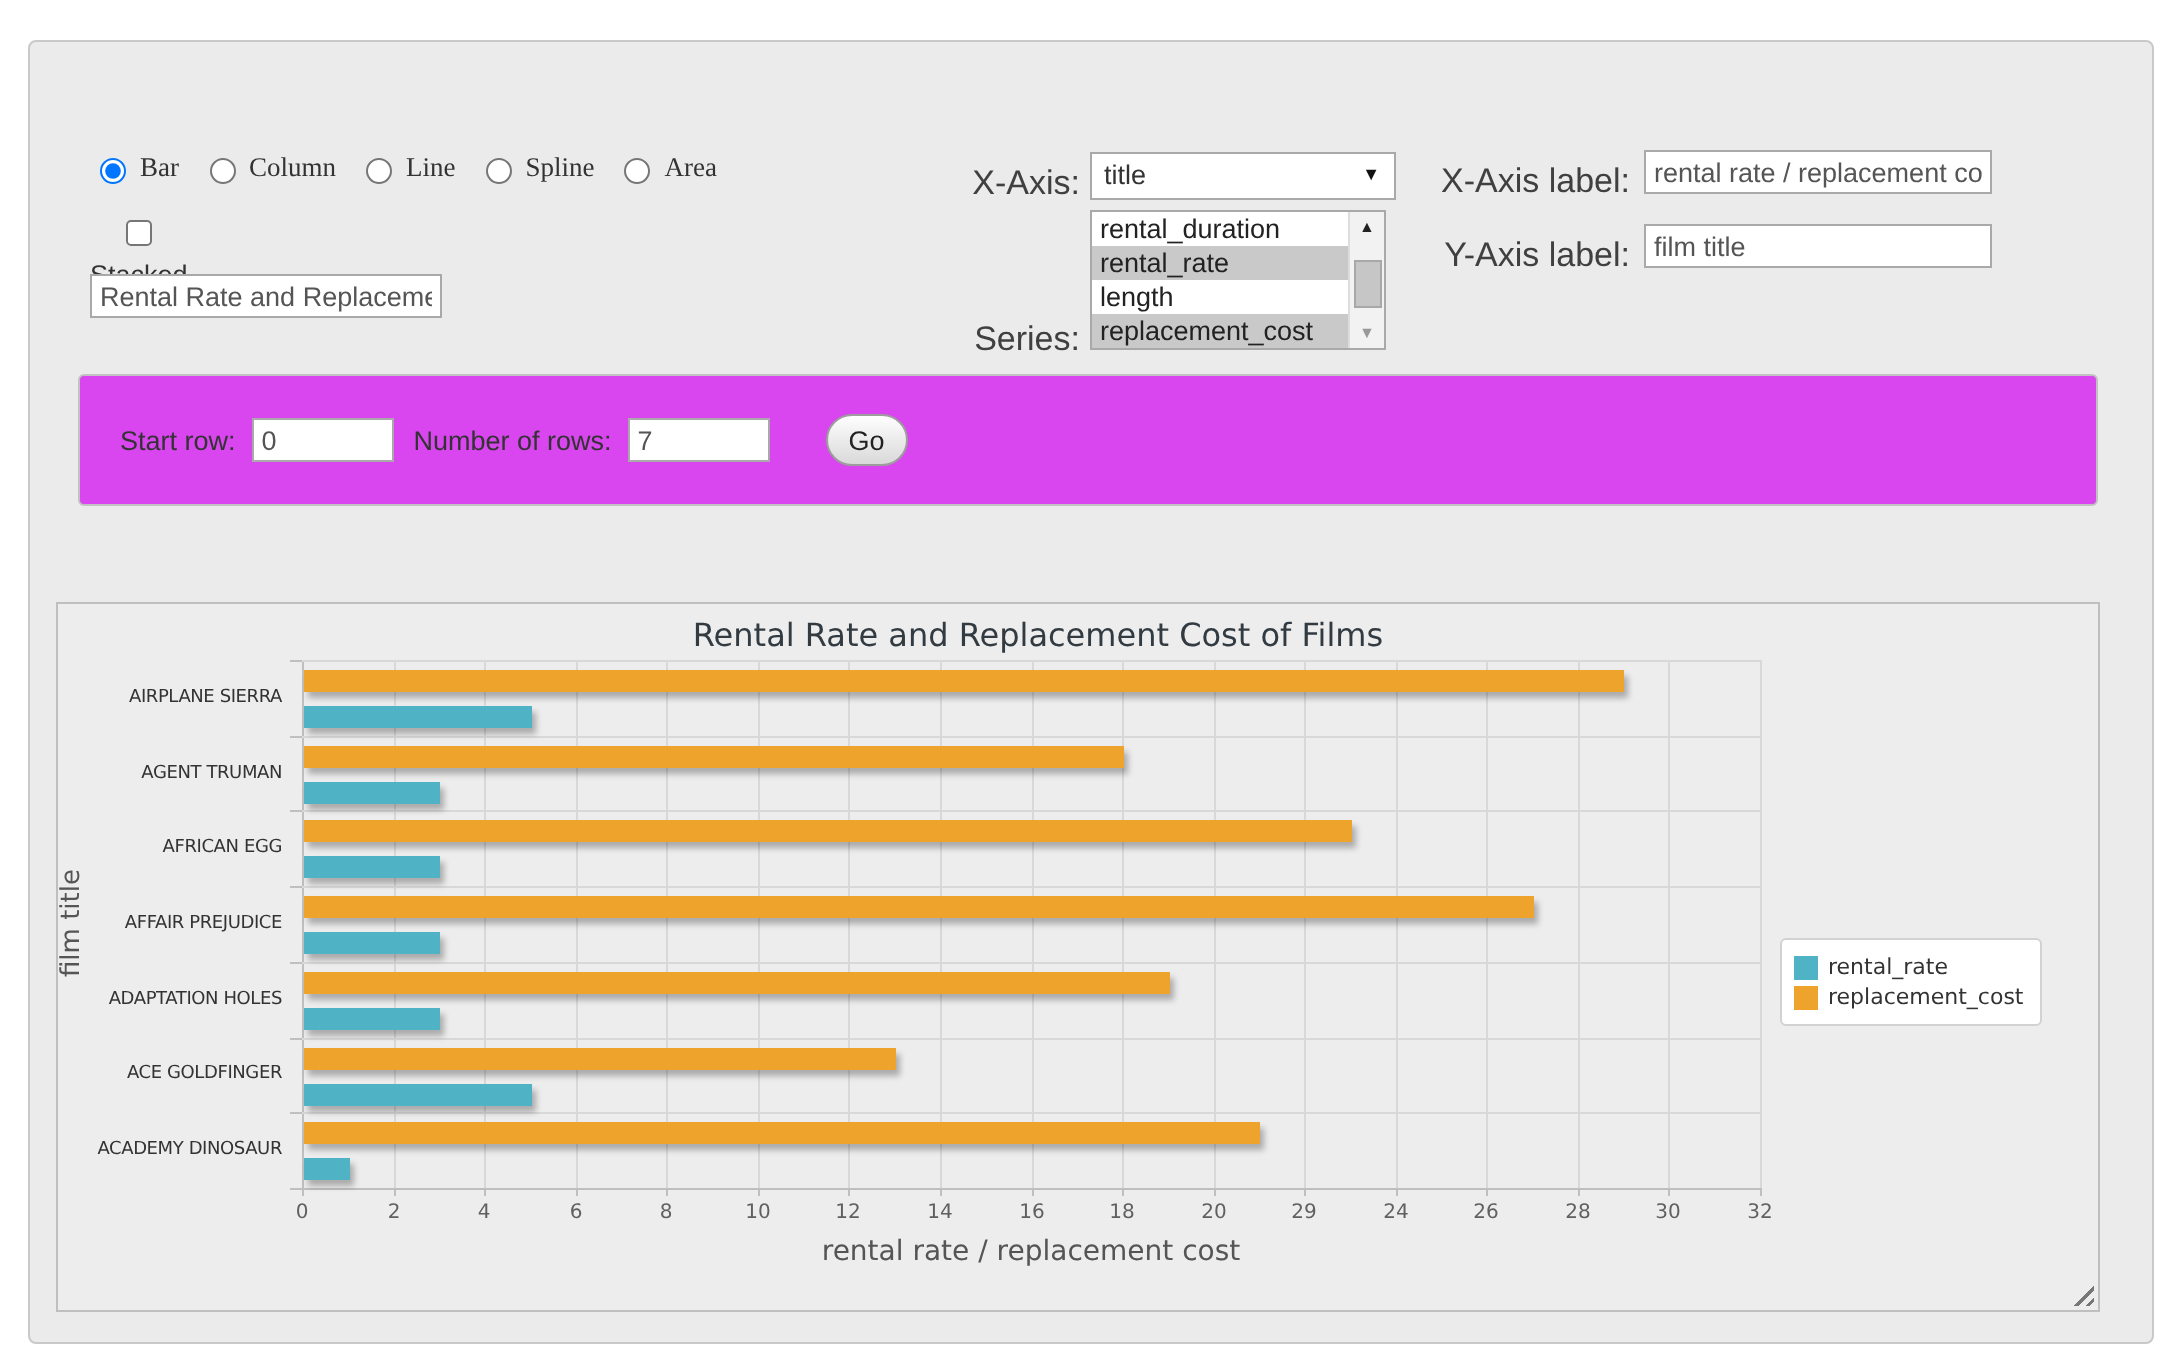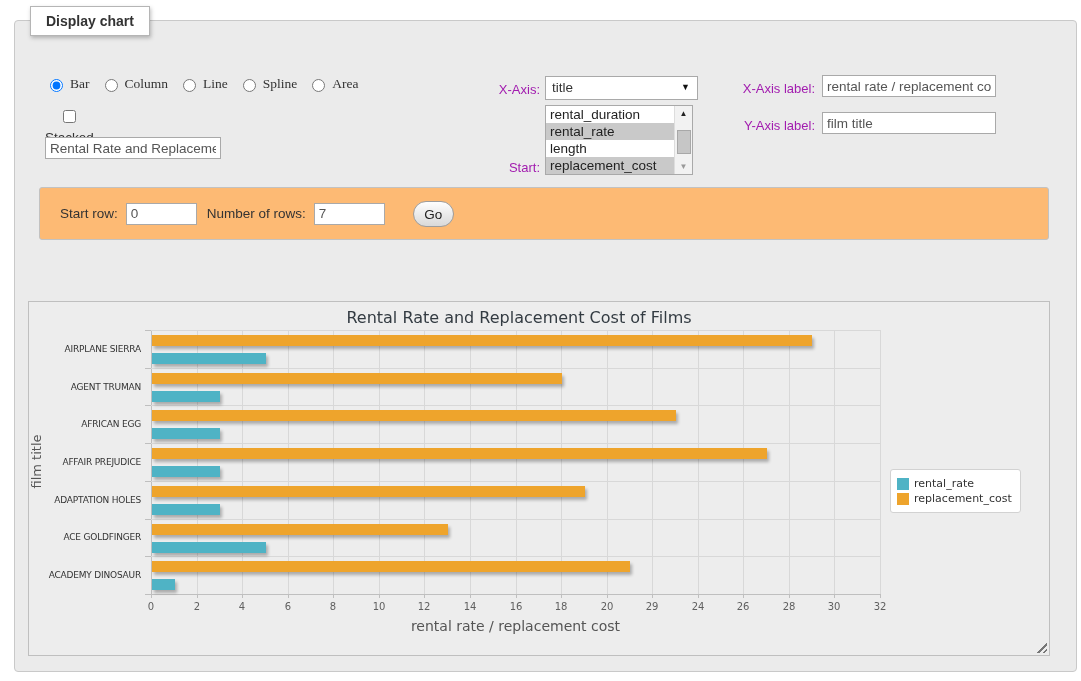--- a/index.html
+++ b/index.html
@@ -2,42 +2,42 @@
 <html><head>
 <meta charset="utf-8">
 <style>
   html,body{margin:0;padding:0;background:#fff;width:1081px;height:681px;overflow:hidden;
     font-family:"Liberation Sans",sans-serif;color:#333;}
   .abs{position:absolute;}
   #fieldset{position:absolute;left:14px;top:20px;width:1061px;height:650px;
     background:#ebebeb;border:1px solid #c9c9c9;border-radius:4px;}
   #legendbox{position:absolute;left:15px;top:-15px;background:#fff;border:1px solid #b5b5b5;
     padding:6px 15px;font-weight:bold;font-size:14px;color:#333;box-shadow:1px 2px 4px rgba(0,0,0,.25);}
-  .ctl-label{position:absolute;font-size:13px;color:#a21caf;}
+  .ctl-label{position:absolute;font-size:17px;color:#404040;}
   .right-align{text-align:right;}
   input[type=text]{border:1px solid #a9a9a9;height:22px;font-size:13.5px;color:#555;
     padding:0 4px;font-family:"Liberation Sans",sans-serif;background:#fff;box-sizing:border-box;}
   #radio-group{position:absolute;left:30px;top:55px;display:flex;align-items:center;gap:4px;font-size:13.5px;}
   #radio-group label{margin-right:6px;font-family:Liberation Serif, serif;}
   #stacked-row{position:absolute;left:30px;top:86px;display:flex;align-items:center;gap:4px;font-size:13.5px;flex-direction:column;}
   #title-input{position:absolute;left:30px;top:116px;width:176px;}
   .fakeselect{position:absolute;left:530px;top:55px;width:153px;height:24px;background:#fff;
     border:1px solid #a9a9a9;box-sizing:border-box;font-size:13.5px;color:#333;}
   .fakeselect .sel-text{position:absolute;left:6px;top:3px;}
   .fakeselect .sel-arrow{position:absolute;right:7px;top:5px;font-size:9px;color:#111;}
   #series-listbox{position:absolute;left:530px;top:84px;width:148px;height:70px;background:#fff;
     border:1px solid #a9a9a9;box-sizing:border-box;overflow:hidden;}
   .lb-opt{height:17px;line-height:17px;font-size:13.5px;padding-left:4px;color:#222;white-space:nowrap;}
   .lb-opt.sel{background:#c9c9c9;}
   #lb-scroll{position:absolute;right:0;top:0;width:17px;height:68px;background:#f2f2f2;border-left:1px solid #ddd;}
   .sb-btn{position:absolute;left:0;width:17px;height:15px;background:#f2f2f2;text-align:center;font-size:8px;line-height:15px;}
   #sb-up{top:0;color:#222;}
   #sb-down{bottom:0;color:#999;}
   #sb-thumb{position:absolute;left:2px;top:24px;width:12px;height:22px;background:#c6c6c6;border:1px solid #a8a8a8;}
-  #rowpanel{position:absolute;left:24px;top:166px;width:1010px;height:53px;background:#fdba74;
+  #rowpanel{position:absolute;left:24px;top:166px;width:1010px;height:66px;background:#d946ef;
     border:1px solid #c2c2c2;border-radius:3px;display:flex;align-items:center;padding-left:20px;box-sizing:border-box;}
   #rowpanel .lbl{font-size:13.5px;color:#333;}
   #rowpanel input{width:71px;margin-left:8px;}
   #num-rows-label{margin-left:10px;}
   #go-button{margin-left:28px;width:41px;height:26px;border-radius:13px;border:1px solid #9d9d9d;
     background:linear-gradient(#fefefe,#d9d9d9);font-size:13.5px;color:#222;text-align:center;line-height:24px;
     font-family:"Liberation Sans",sans-serif;cursor:pointer;}
   
   #chart{position:absolute;left:13px;top:280px;width:1020px;height:353px;background:#ededed;
     border:1px solid #bfbfbf;font-family:"DejaVu Sans",sans-serif;}
@@ -60,21 +60,20 @@
   .leg-swatch{width:12px;height:12px;}
   .leg-label{font-size:11px;color:#333;white-space:nowrap;}
   #resize-grip{position:absolute;right:2px;bottom:2px;width:11px;height:11px;
     background:repeating-linear-gradient(135deg,#777 0 1.5px,transparent 1.5px 4.2px);
     clip-path:polygon(100% 0,100% 100%,0 100%);cursor:se-resize;}
 </style>
 </head>
 <body>
 
 <div id="fieldset">
-  <div id="legendbox">Display chart</div>
 
   <div id="radio-group">
       <input type="radio" name="ctype" checked="" style="">
       <label>Bar</label>
       <input type="radio" name="ctype" style="">
       <label>Column</label>
       <input type="radio" name="ctype" style="">
       <label>Line</label>
       <input type="radio" name="ctype" style="">
       <label>Spline</label>
@@ -88,21 +87,21 @@
   </div>
 
   <input type="text" id="title-input" value="Rental Rate and Replacement Cost of Films" style="">
 
   <span class="ctl-label right-align" style="left:430px;top:61px;width:95px;">X-Axis:</span>
   <div class="fakeselect">
     <span class="sel-text">title</span>
     <span class="sel-arrow">▼</span>
   </div>
 
-  <span class="ctl-label right-align" style="left:430px;top:139px;width:95px;">Start:</span>
+  <span class="ctl-label right-align" style="left:430px;top:139px;width:95px;">Series:</span>
   <div id="series-listbox">
     <div id="lb-options">
         <div class="lb-opt">rental_duration</div>
         <div class="lb-opt sel">rental_rate</div>
         <div class="lb-opt">length</div>
         <div class="lb-opt sel">replacement_cost</div>
       </div>
     <div id="lb-scroll">
       <div id="sb-up" class="sb-btn">▲</div>
       <div id="sb-thumb"></div>

